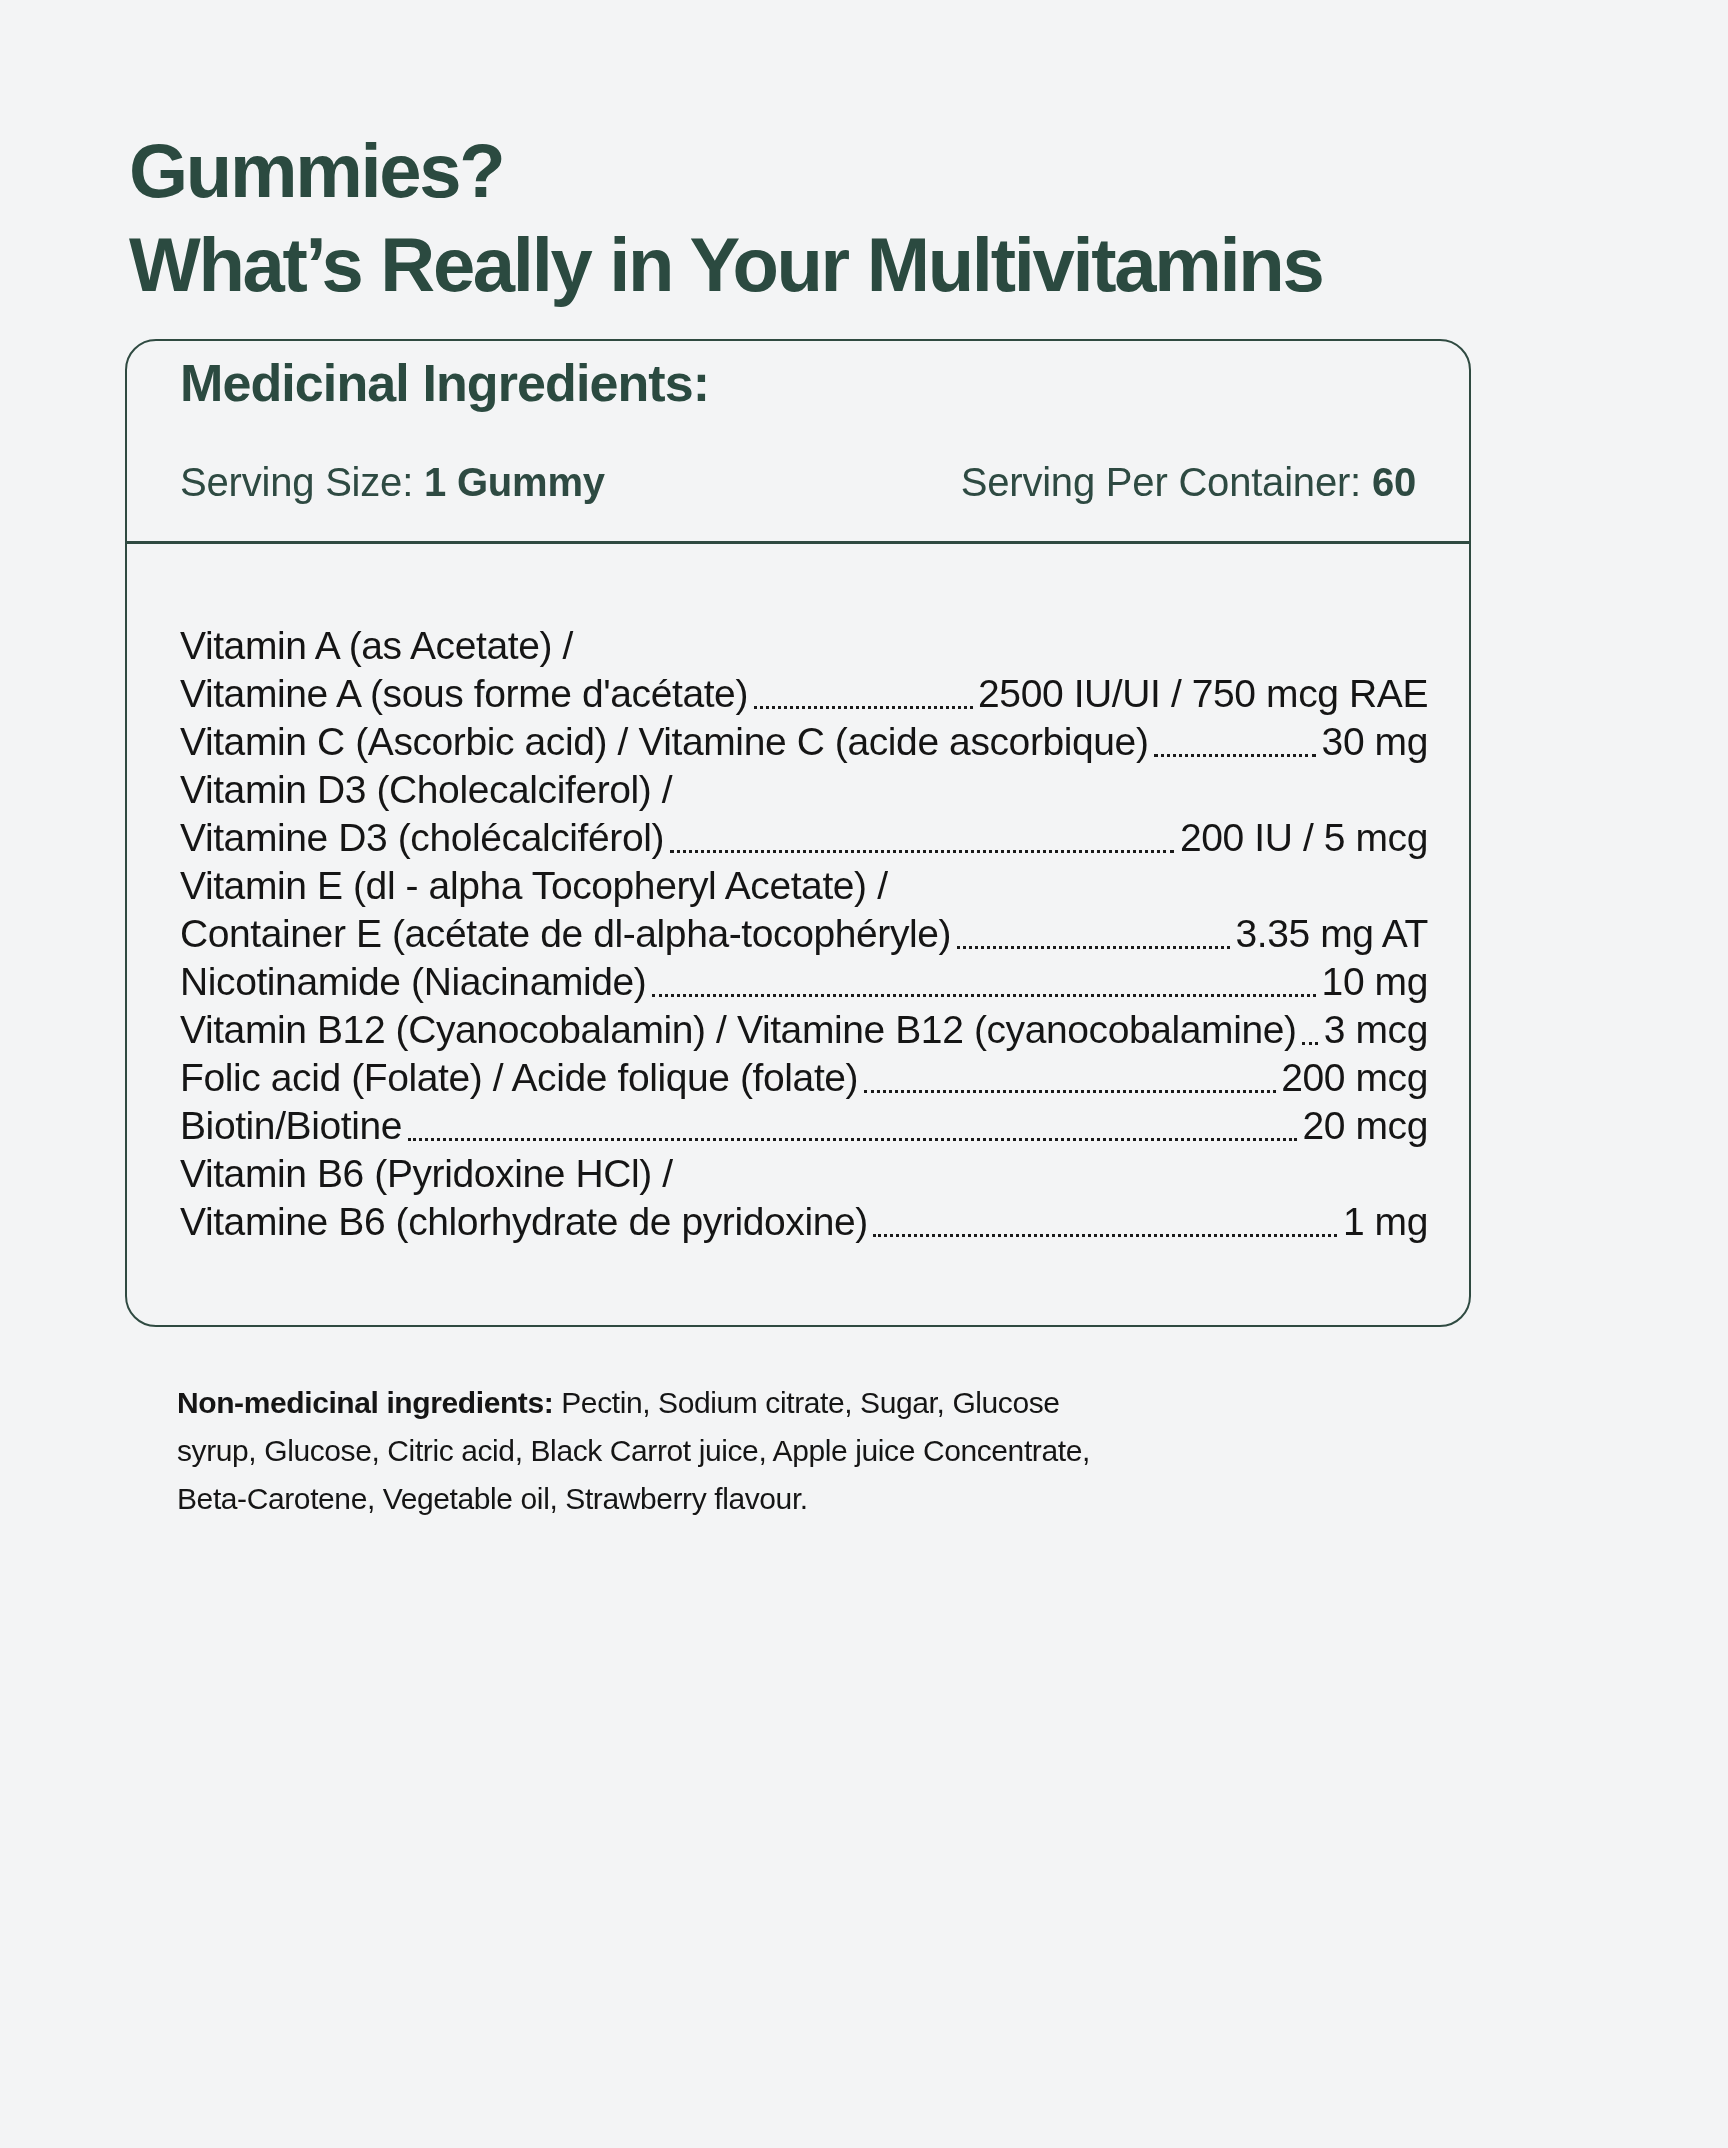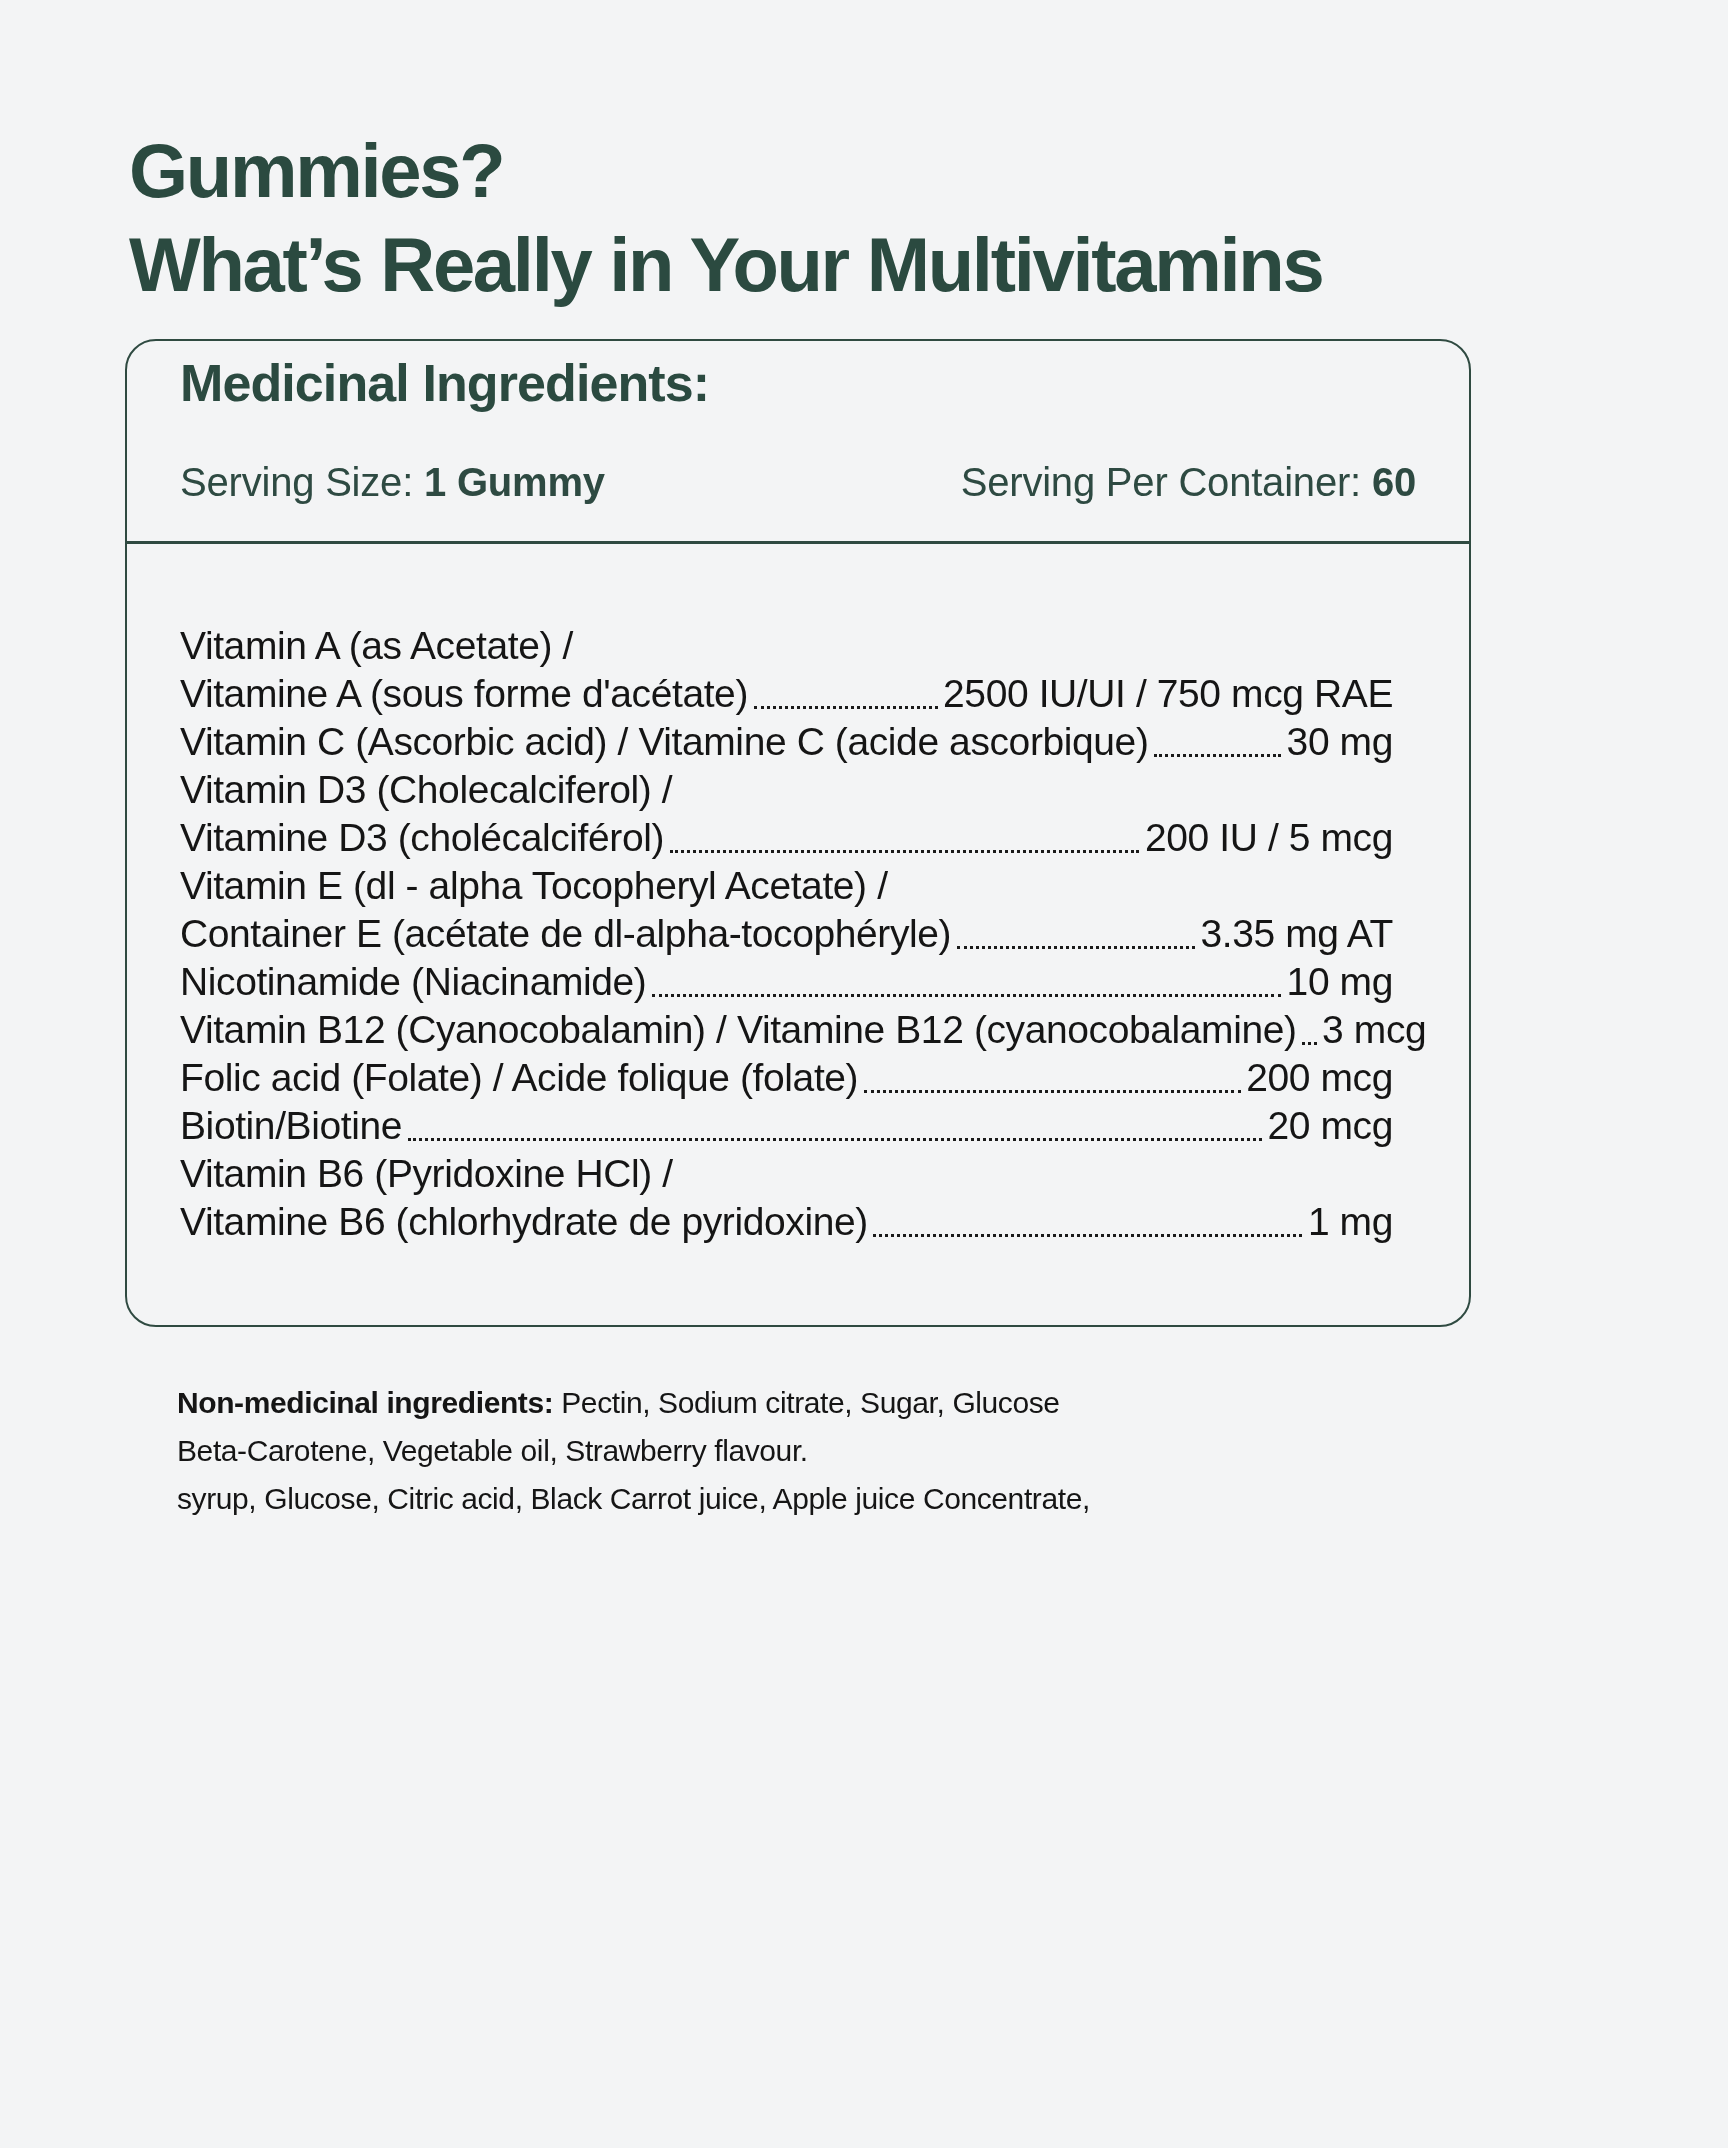--- a/index.html
+++ b/index.html
@@ -69,21 +69,21 @@
   .serving-row b { font-weight: 700; }
 
   .divider {
     border: none;
     border-top: 3.6px solid #2F4A41;
     margin: 35px 0 0 0;
   }
 
   
   .ingredients {
-    padding: 78px 76px 0 53px;
+    padding: 78px 41px 0 53px;
     font-size: 39px;
     line-height: 48px;
     letter-spacing: -0.4px;
     color: #151515;
   }
   .row {
     display: flex;
     align-items: flex-end;
     white-space: nowrap;
   }
@@ -193,18 +193,18 @@
           <span class="lbl">Vitamine B6 (chlorhydrate de pyridoxine)</span>
           <span class="dots"></span>
           <span class="val">1 mg</span>
         </div>
       </div>
   </section>
 
   <p class="nonmed">
     <b>Non-medicinal ingredients:</b>
     <span>Pectin, Sodium citrate, Sugar, Glucose</span>
+    <span class="block">syrup, Glucose, Citric acid, Black Carrot juice, Apple juice Concentrate,</span>
     <span class="block">Beta-Carotene, Vegetable oil, Strawberry flavour.</span>
-    <span class="block">syrup, Glucose, Citric acid, Black Carrot juice, Apple juice Concentrate,</span>
   </p>
 
 </div>
 
 
 </body></html>

